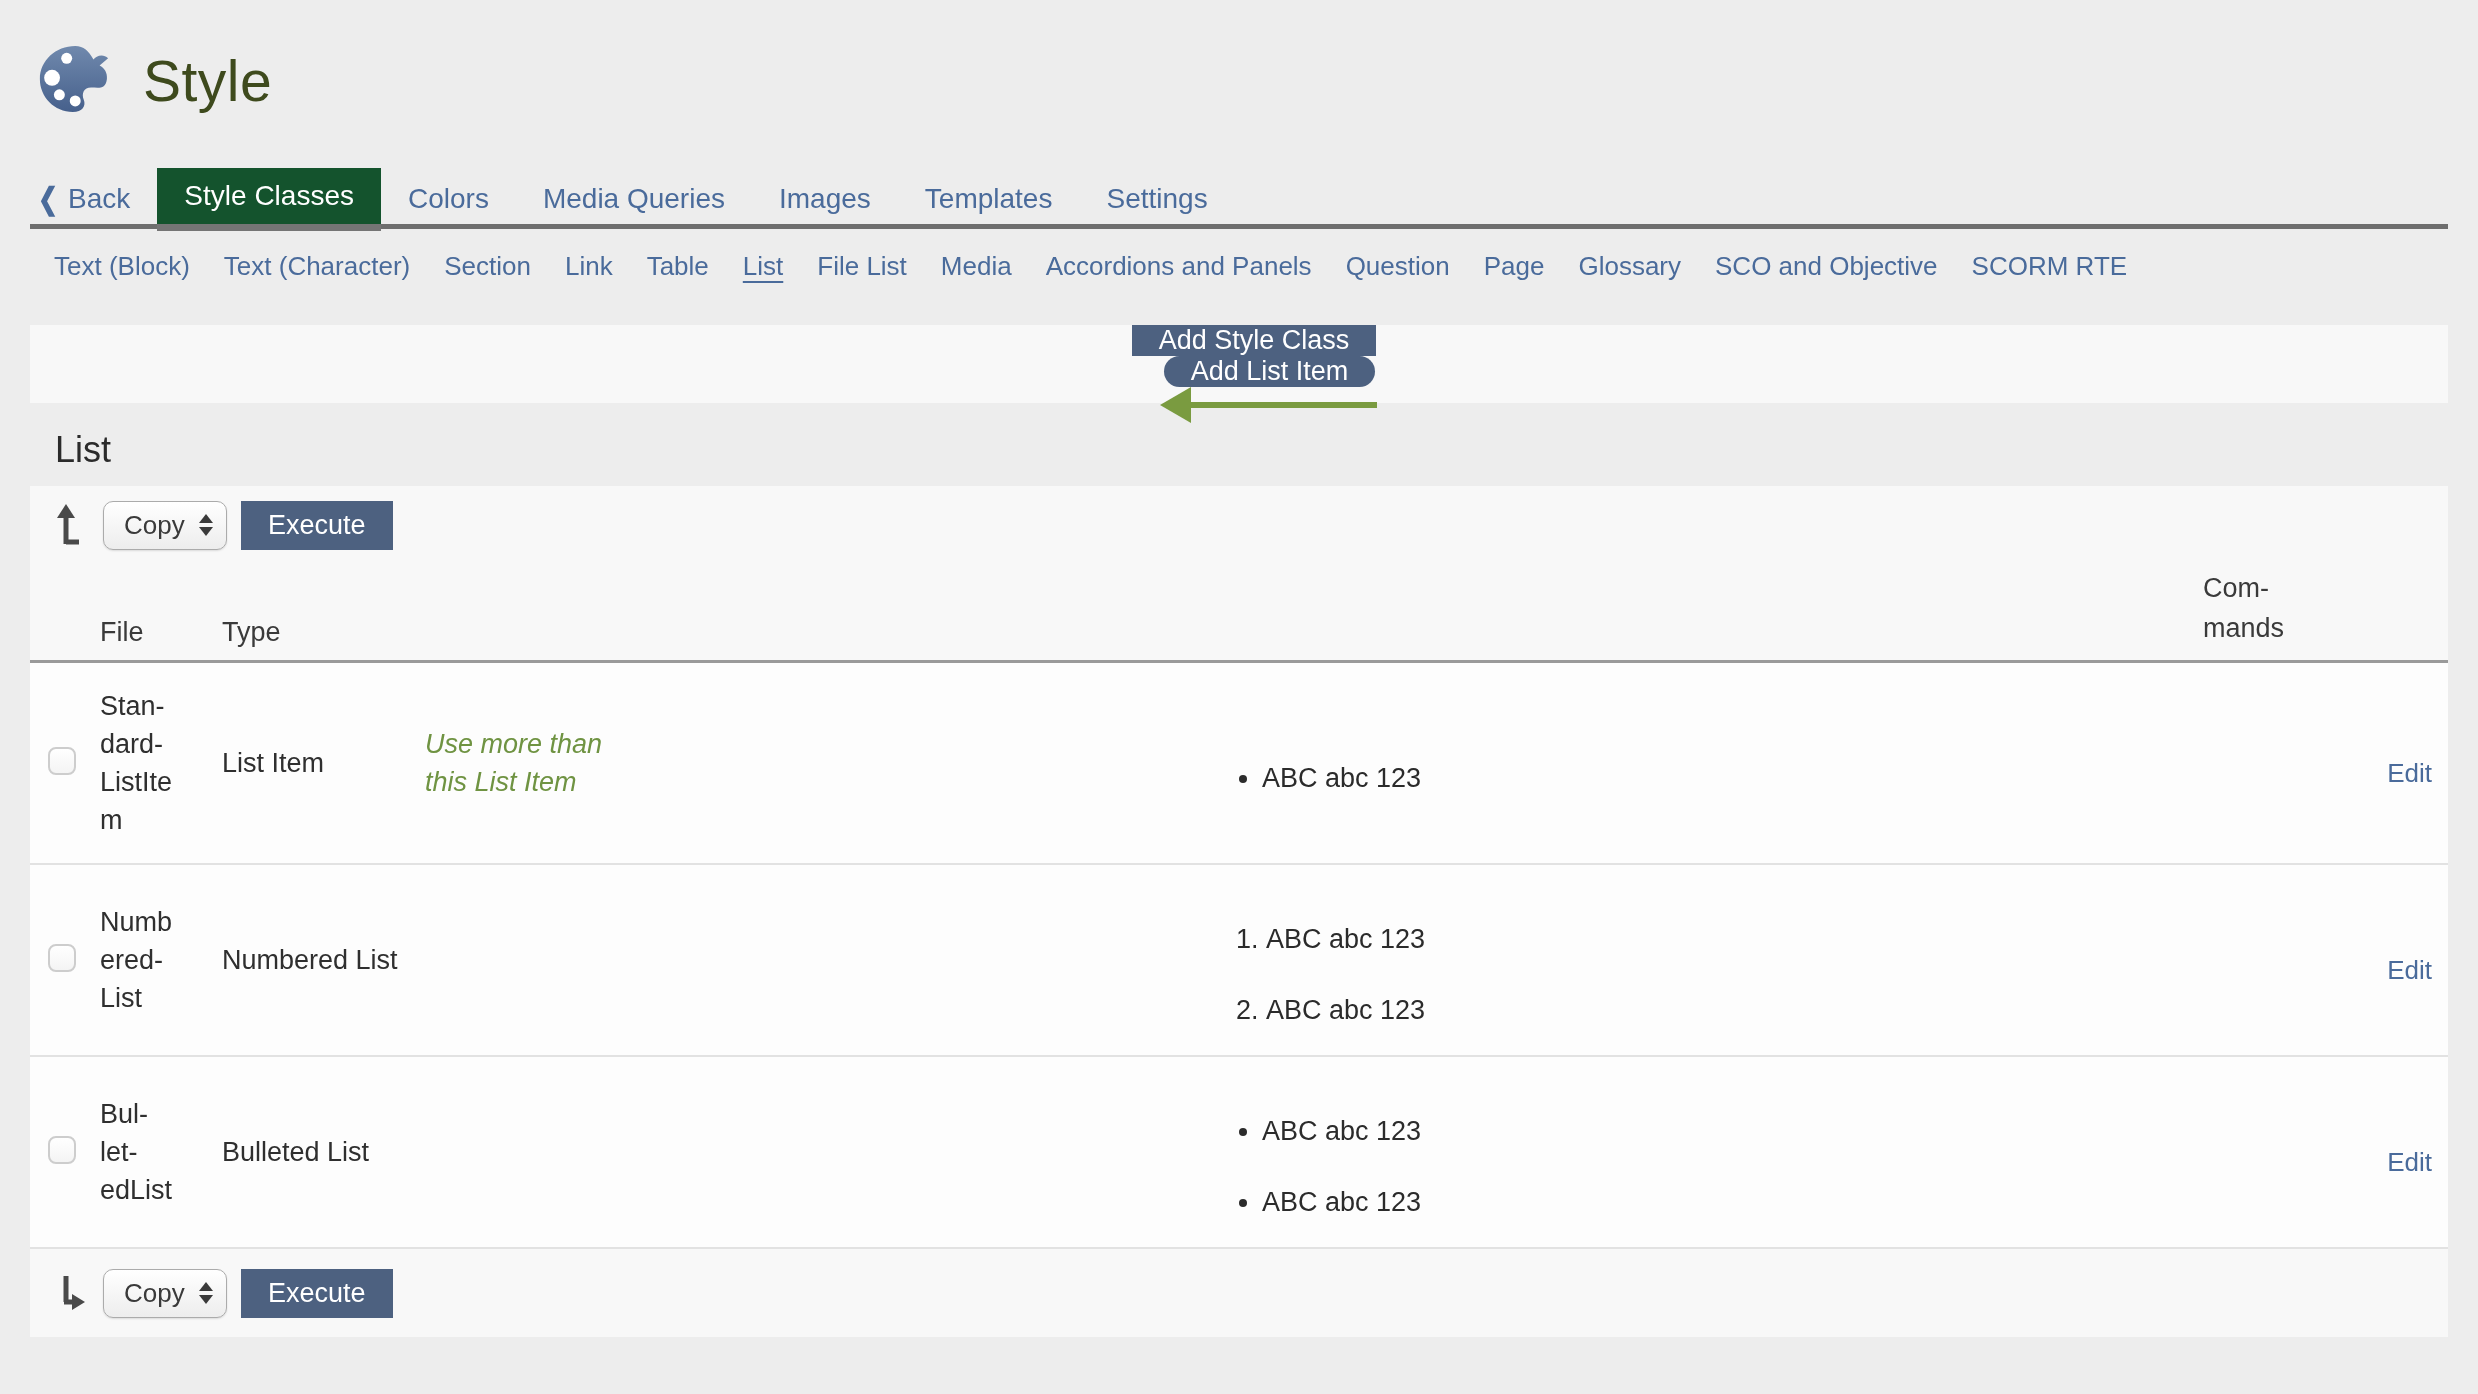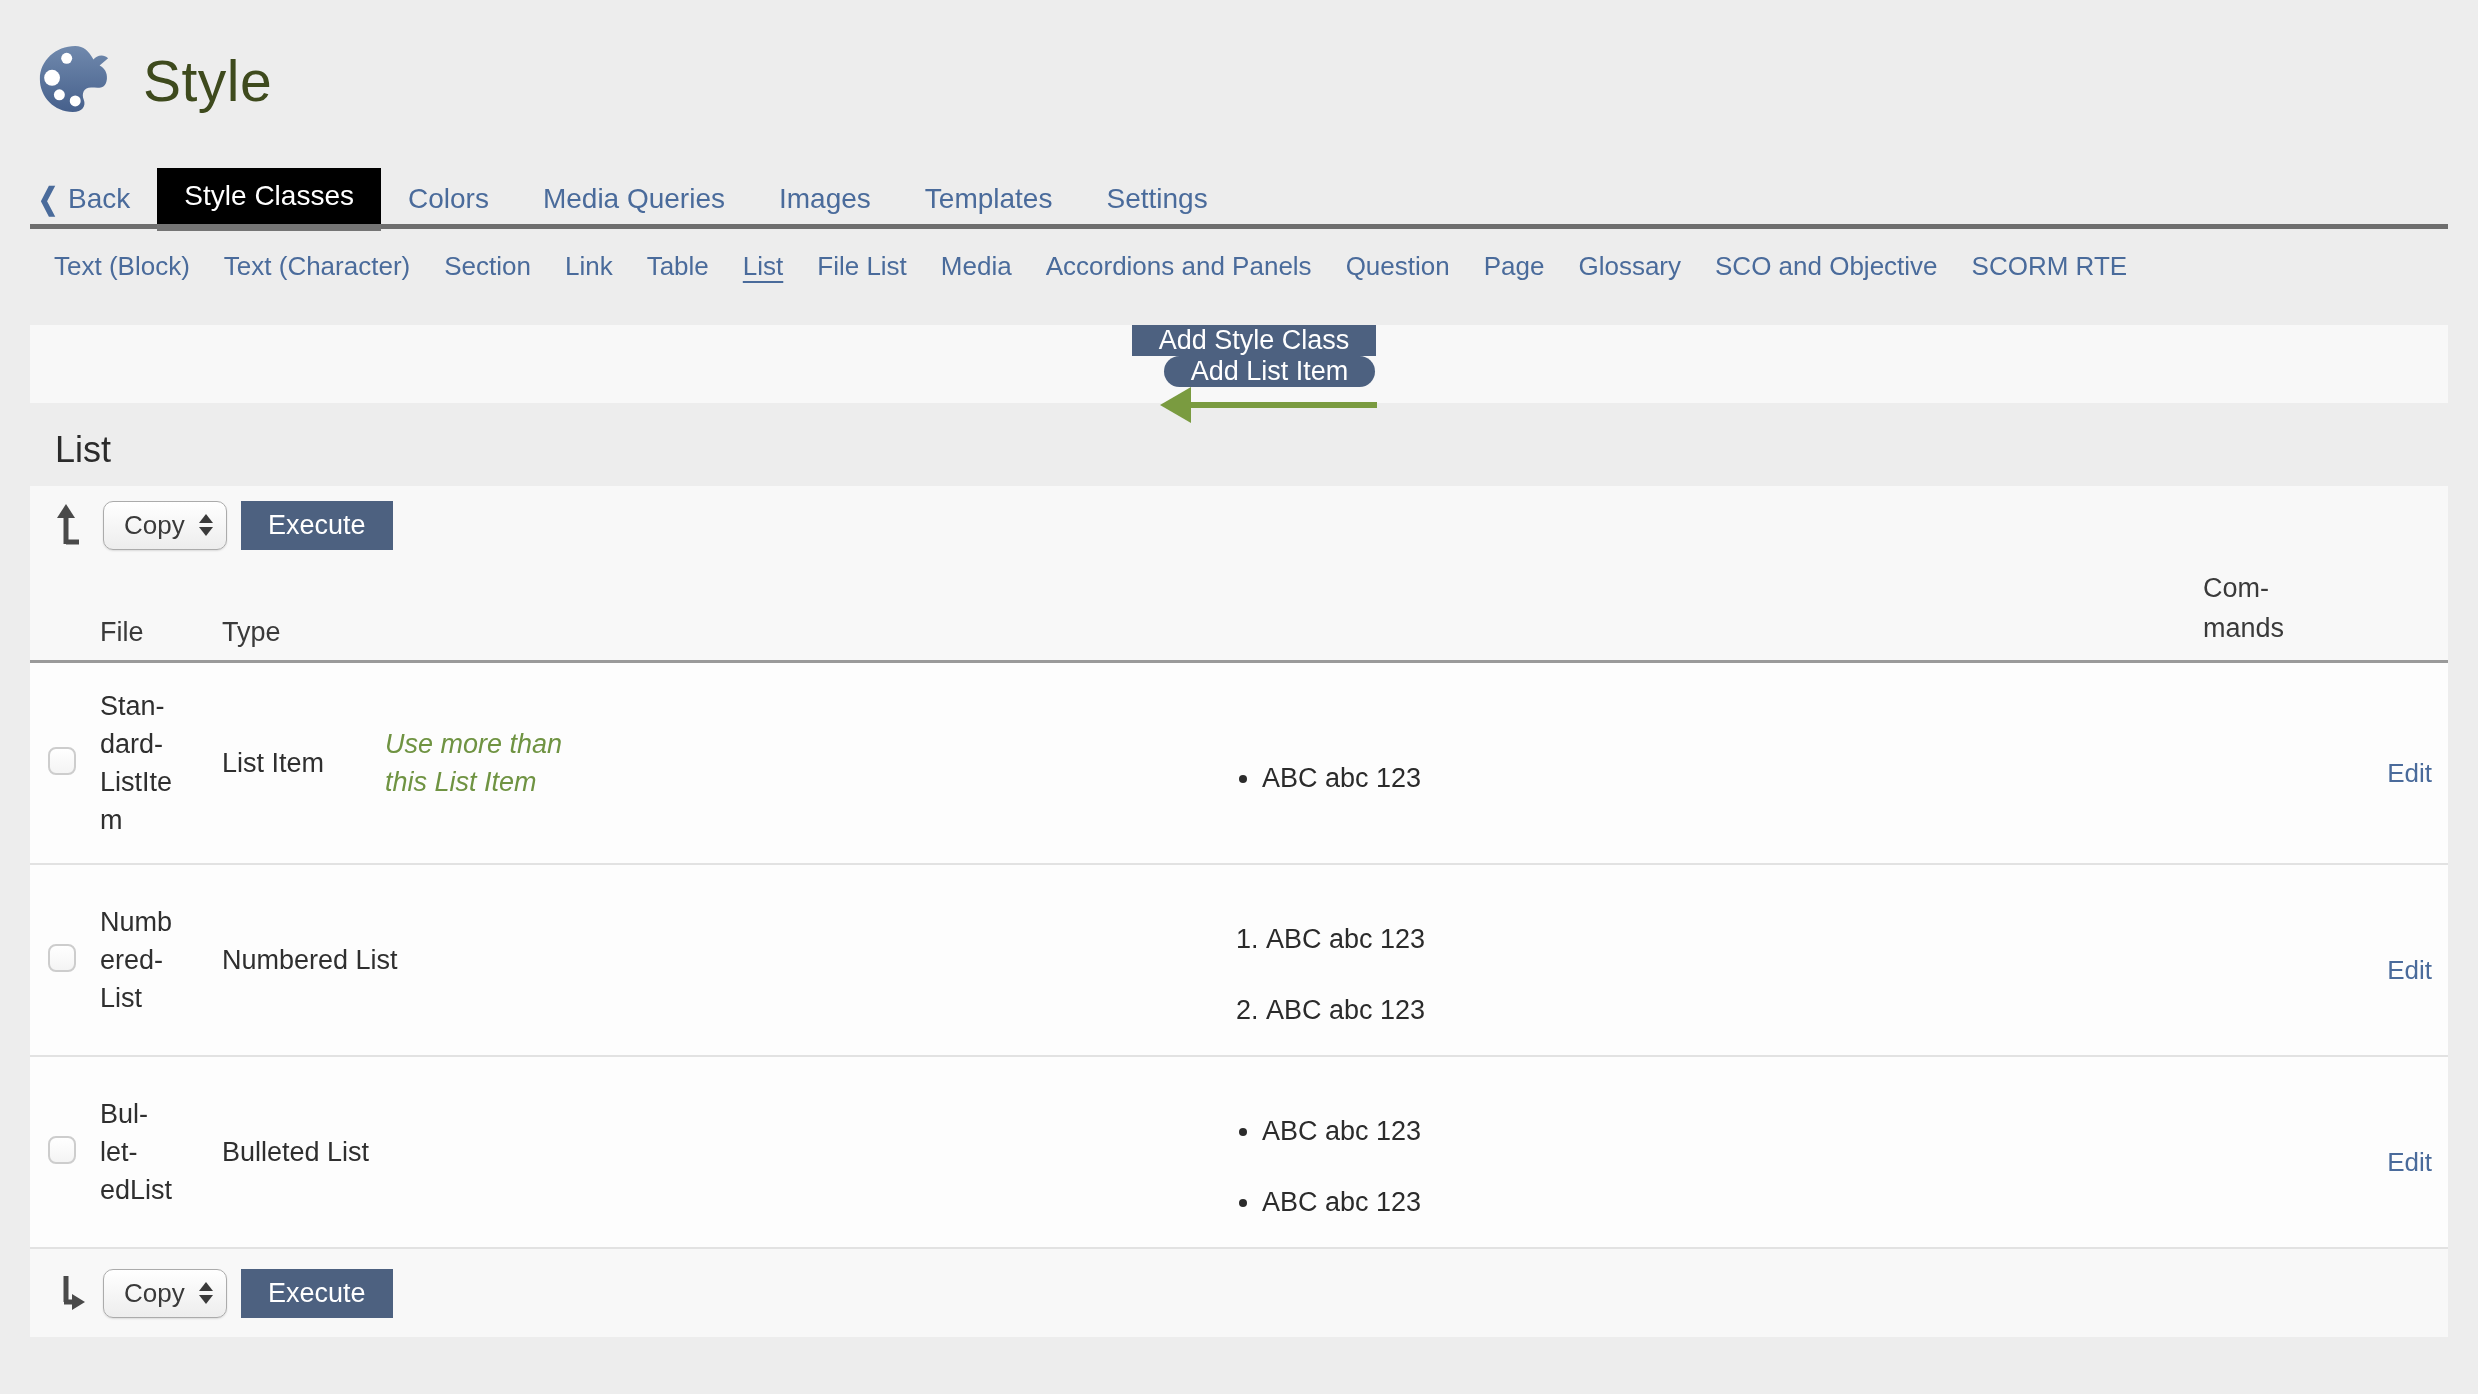--- a/index.html
+++ b/index.html
@@ -22,21 +22,21 @@
     border-bottom: 5px solid #6e6e6e;
   }
   .tab {
     height: 50px; display: flex; align-items: center;
     padding: 0 27px; font-size: 28px; color: #4a6b9b; cursor: pointer;
     white-space: nowrap;
   }
   .tab-back { padding-left: 8px; gap: 10px; }
   .back-chevron { font-size: 24px; color: #4a6b9b; transform: scaleY(1.25); font-weight: bold; }
   .tab--active {
-    background: #000000; color: #ffffff;
+    background: #14532d; color: #ffffff;
     box-shadow: 0 7px 0 #757575;
     height: 56px;
   }
 
   
   .subnav { display: flex; margin: 16px 30px 0 54px; flex-wrap: nowrap; }
   .subnav-item {
     font-size: 26px; color: #4a6b9b; margin-right: 34px;
     padding: 6px 0; cursor: pointer; white-space: nowrap;
   }
@@ -110,21 +110,21 @@
   .trow + .trow { border-top: 2px solid #e2e2e2; }
 
   .cell-check { justify-self: start; margin-left: 18px; }
   input.row-check {
     -webkit-appearance: none; appearance: none;
     width: 28px; height: 28px; border: 2px solid #cdcdcd; border-radius: 8px;
     background: linear-gradient(#ffffff, #f4f4f4); cursor: pointer;
   }
   .cell-name { font-size: 27px; line-height: 38px; color: #2f2f2f; }
   .cell-type { font-size: 27px; white-space: nowrap; color: #2f2f2f; }
-  .cell-note { width: 210px; font-size: 27px; font-style: italic; color: #6f9342; line-height: 38px; }
+  .cell-note { width: 210px; font-size: 27px; font-style: italic; color: #6f9342; line-height: 38px; margin-left: 40px; }
   .cell-example { padding-left: 545px; }
   .cell-example ul { list-style: disc; padding-left: 32px; }
   .cell-example ol { list-style: decimal; padding-left: 36px; }
   .cell-example li { font-size: 27px; line-height: 41px; color: #2b2b2b; margin-top: 30px; }
   .cell-commands { justify-self: end; padding-right: 16px; margin-top: 20px; }
   .edit-link { font-size: 26px; color: #4a6b9b; text-decoration: none; cursor: pointer; }
 </style>
 </head>
 <body>
 

